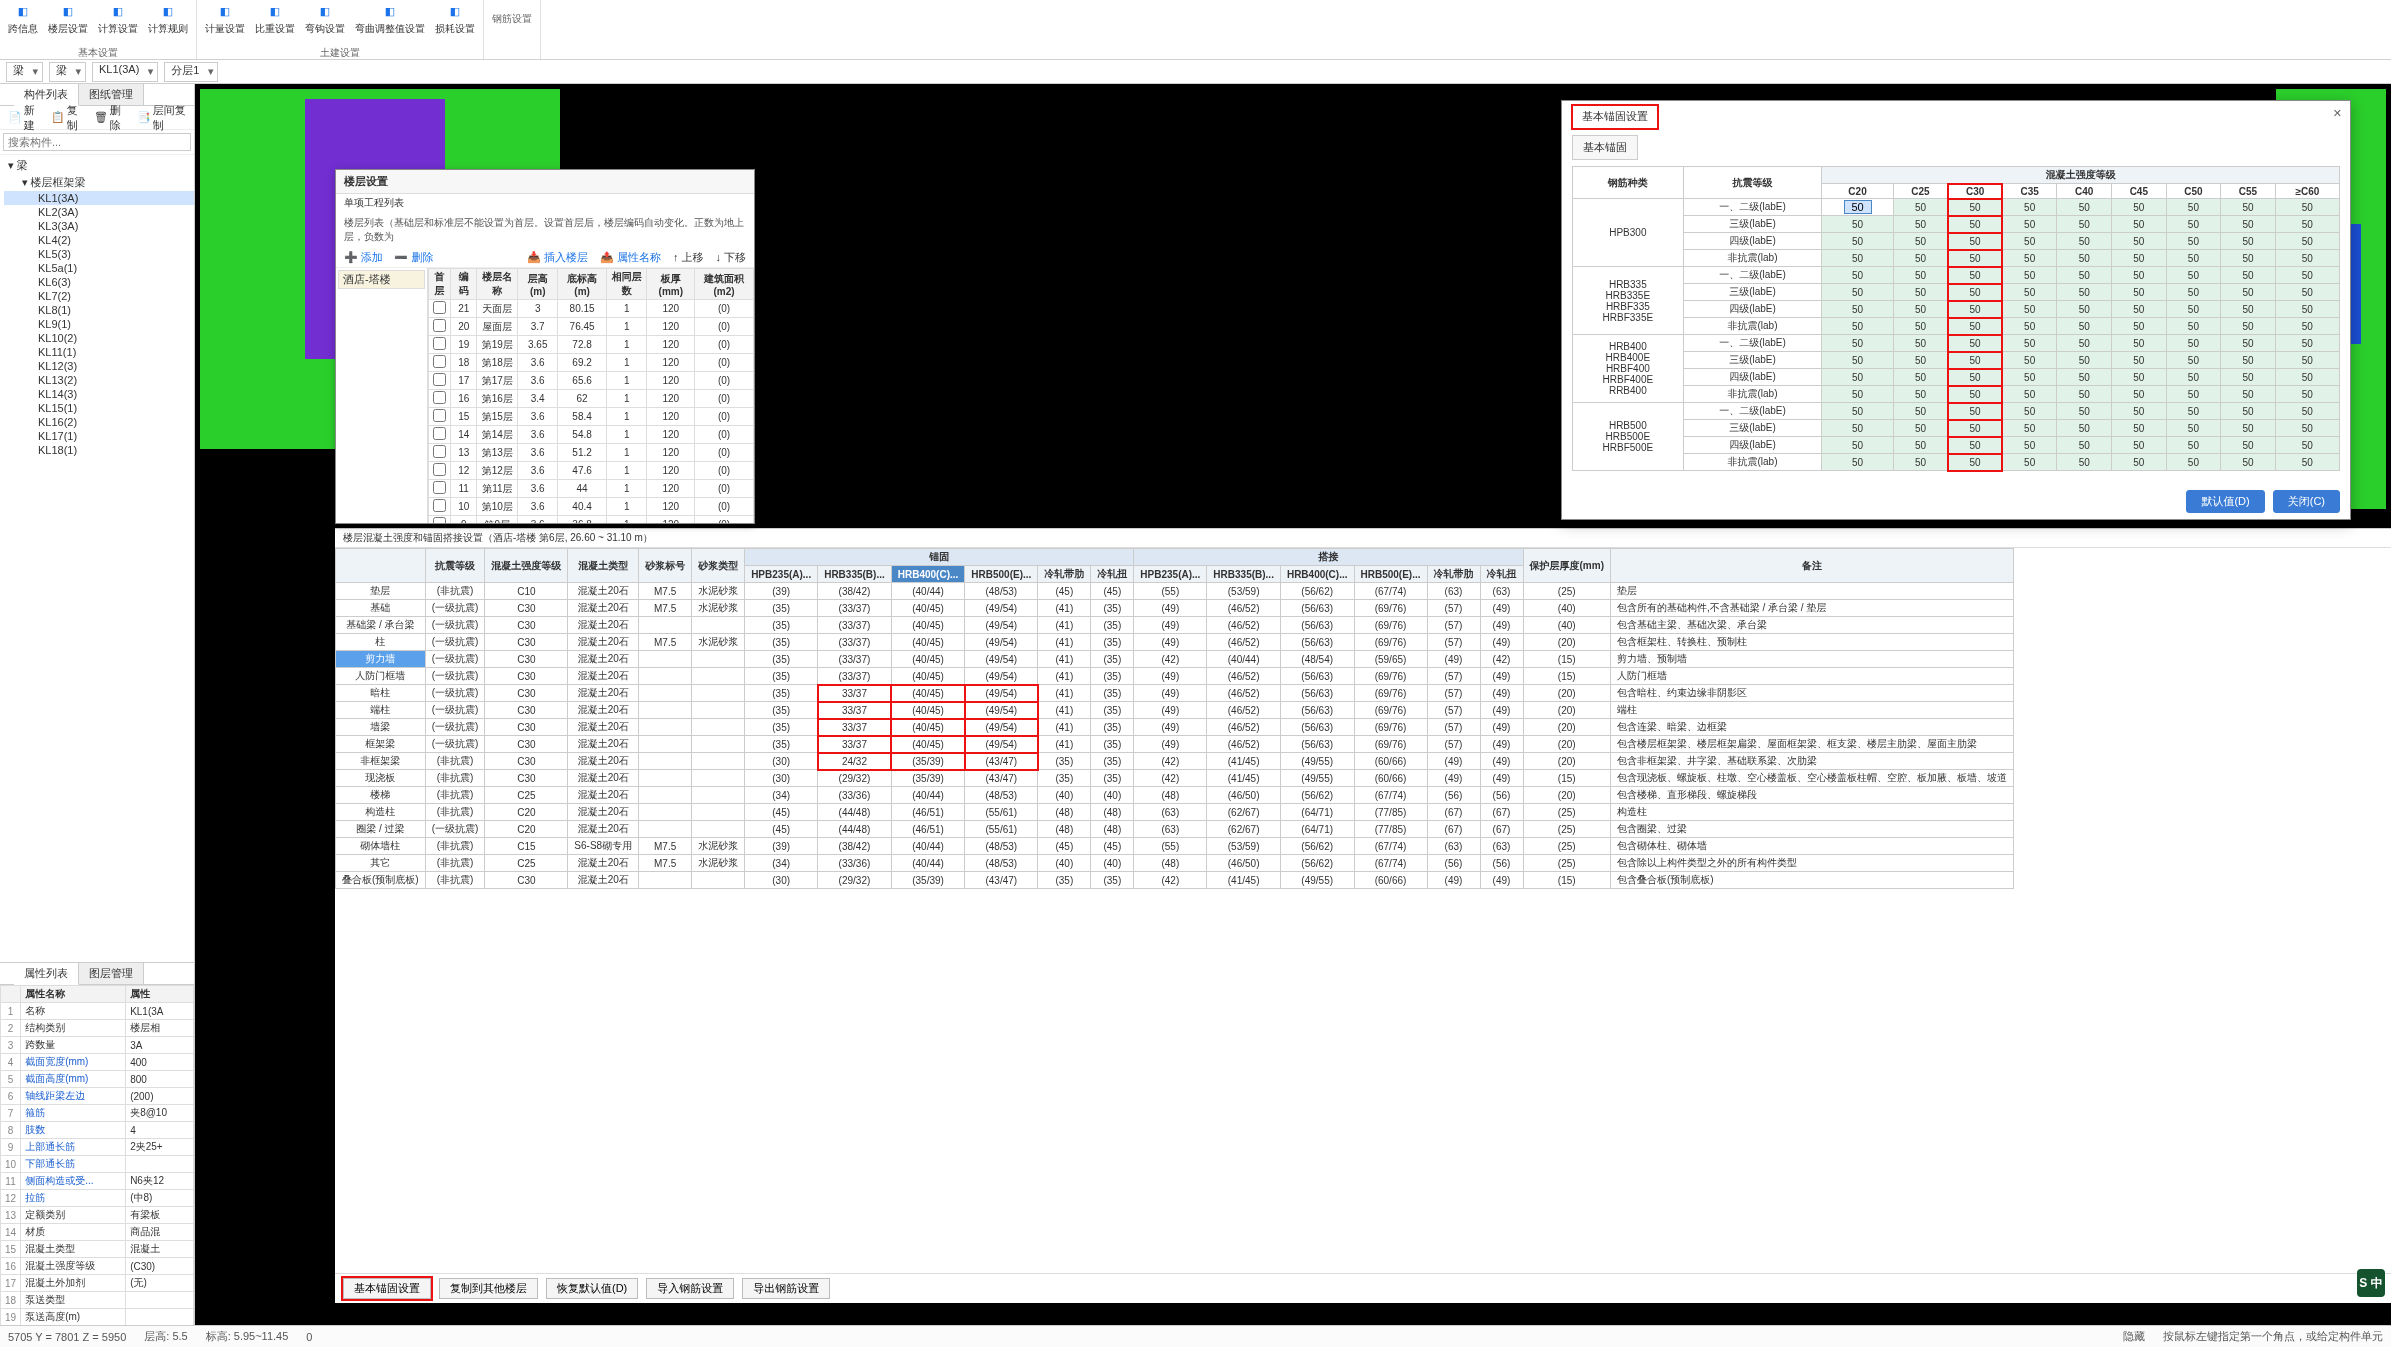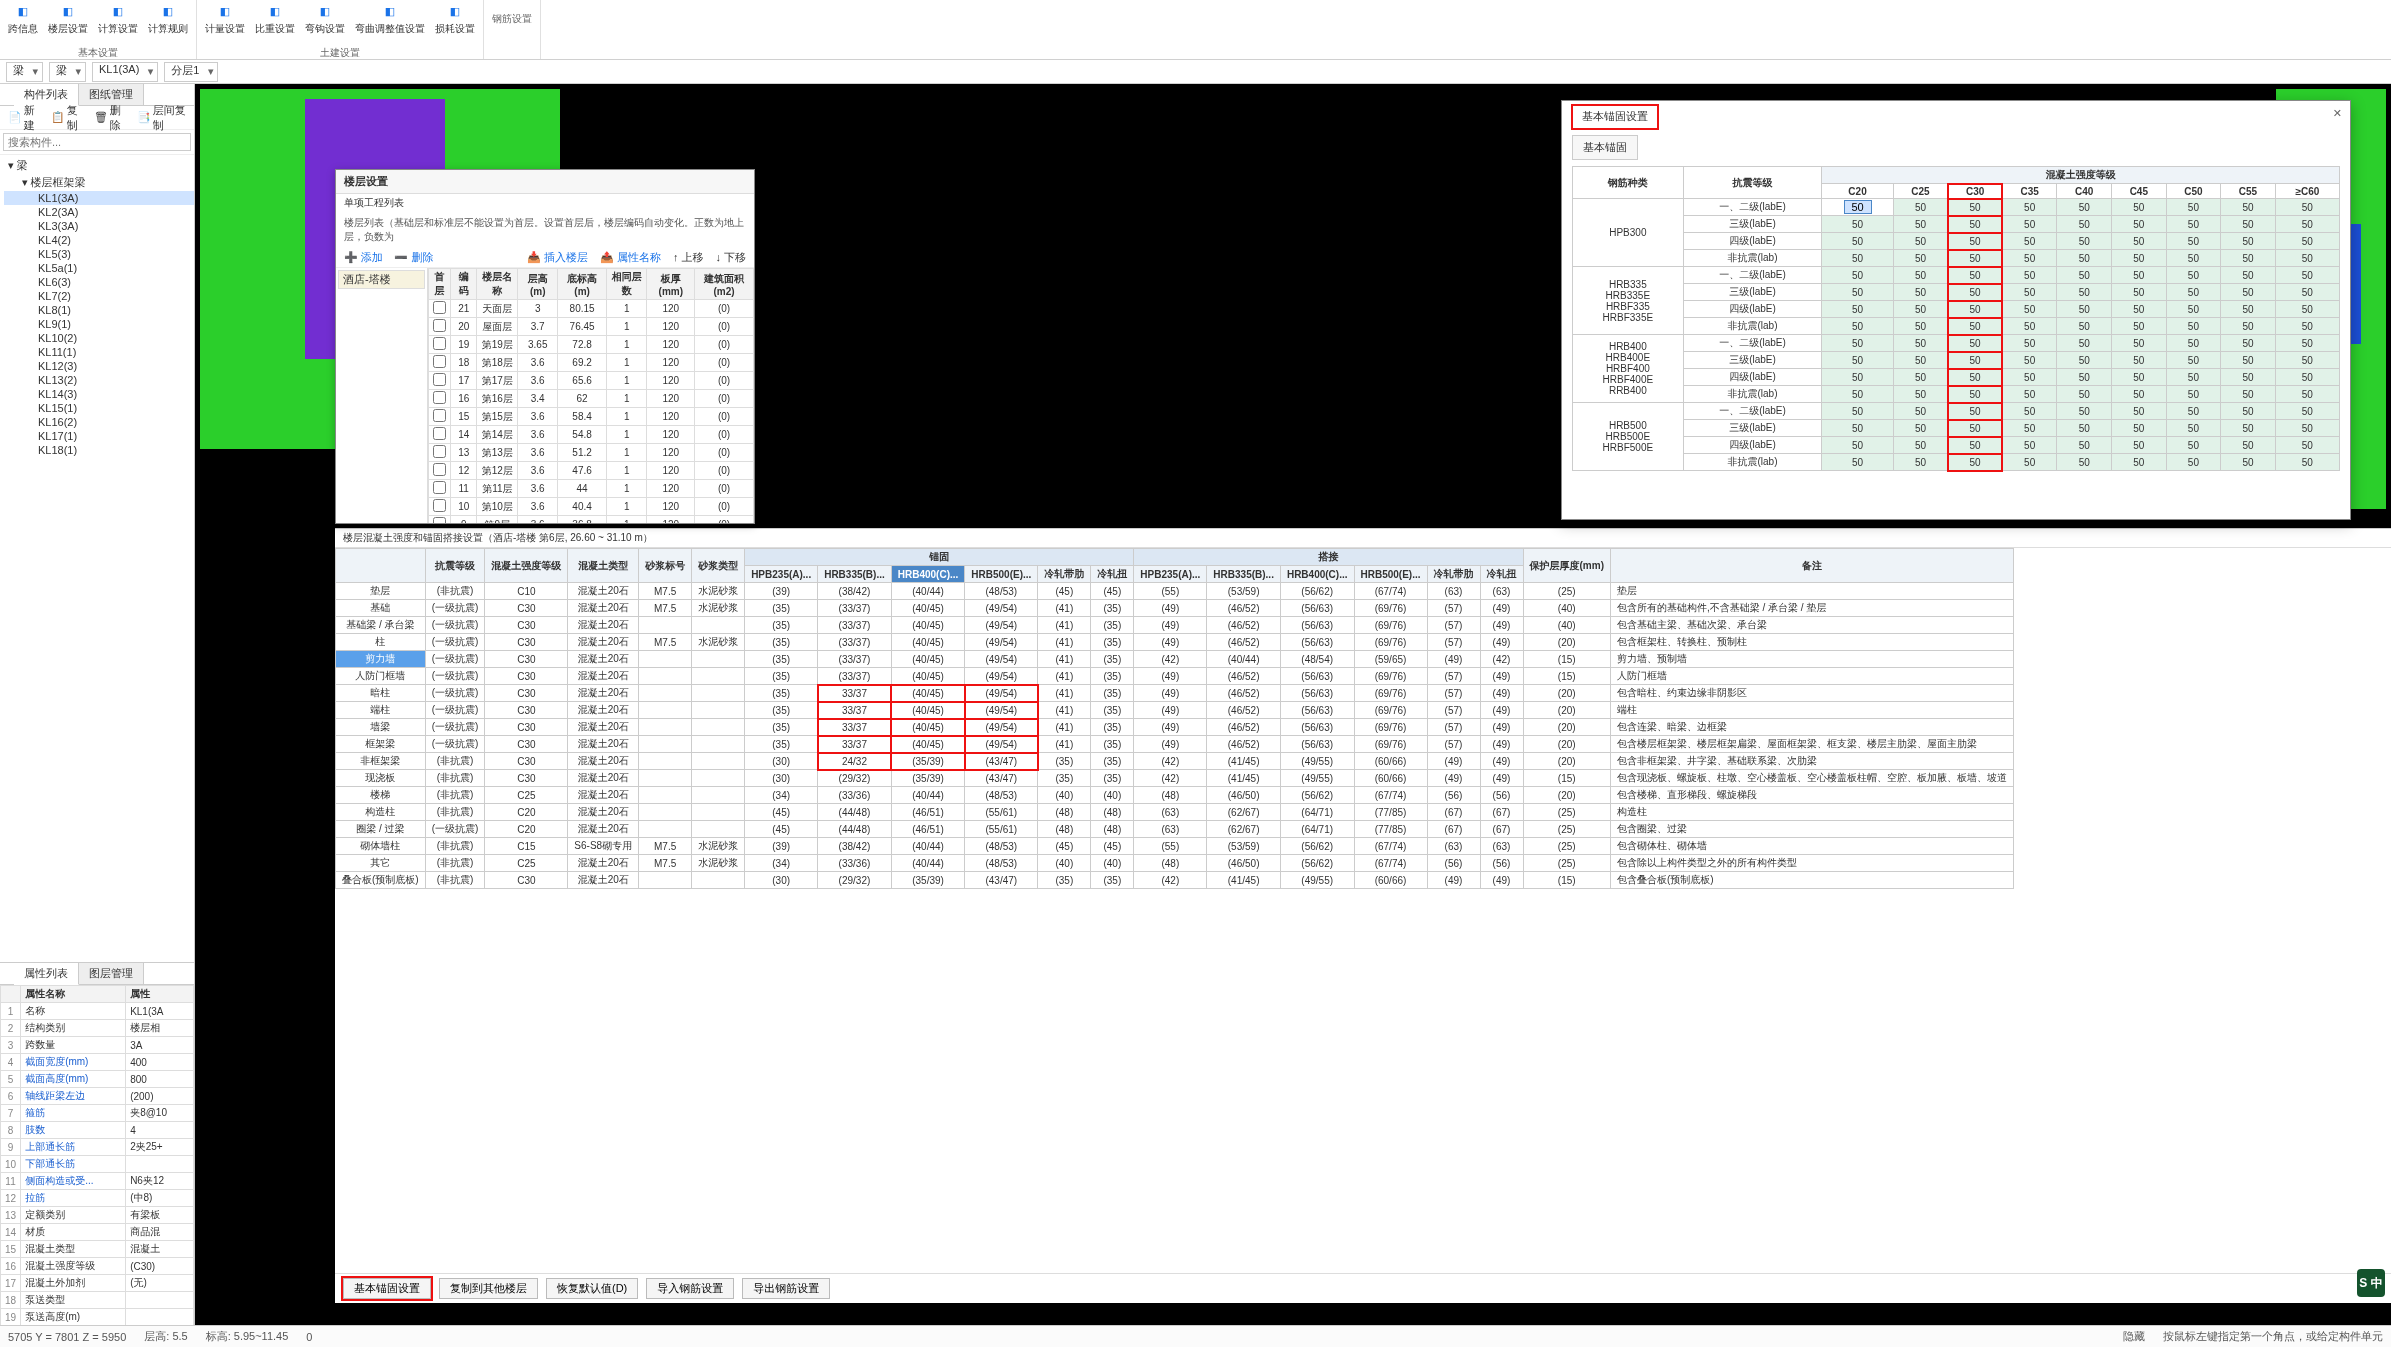--- a/index.html
+++ b/index.html
@@ -1181,20 +1181,24 @@
                 <td class="green">50</td>
                 <td class="green">50</td>
                 <td class="green">50</td>
                 <td class="green">50</td>
                 <td class="green">50</td>
                 <td class="green">50</td>
               </tr>
             </tbody>
         </table>
       </div>
+      <div class="dlg-footer">
+        <button class="ok">默认值(D)</button>
+        <button class="cancel">关闭(C)</button>
+      </div>
     </div>
 
     <div class="ime-badge">S 中</div>
   </div>
 </div>
 
 <div class="status-bar">
   <span>5705 Y = 7801 Z = 5950</span>
   <span>层高: 5.5</span>
   <span>标高: 5.95~11.45</span>

